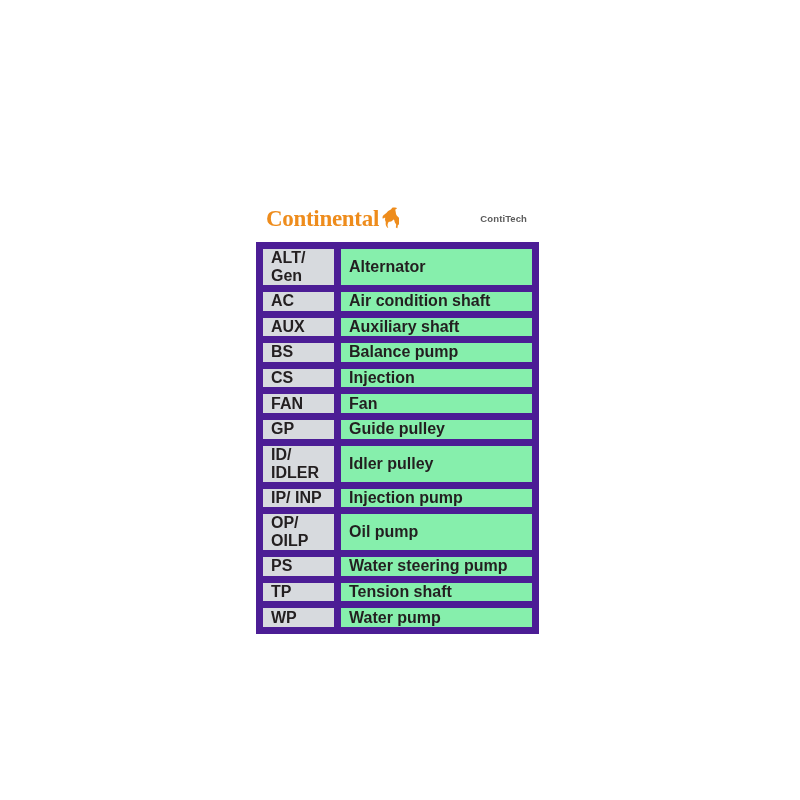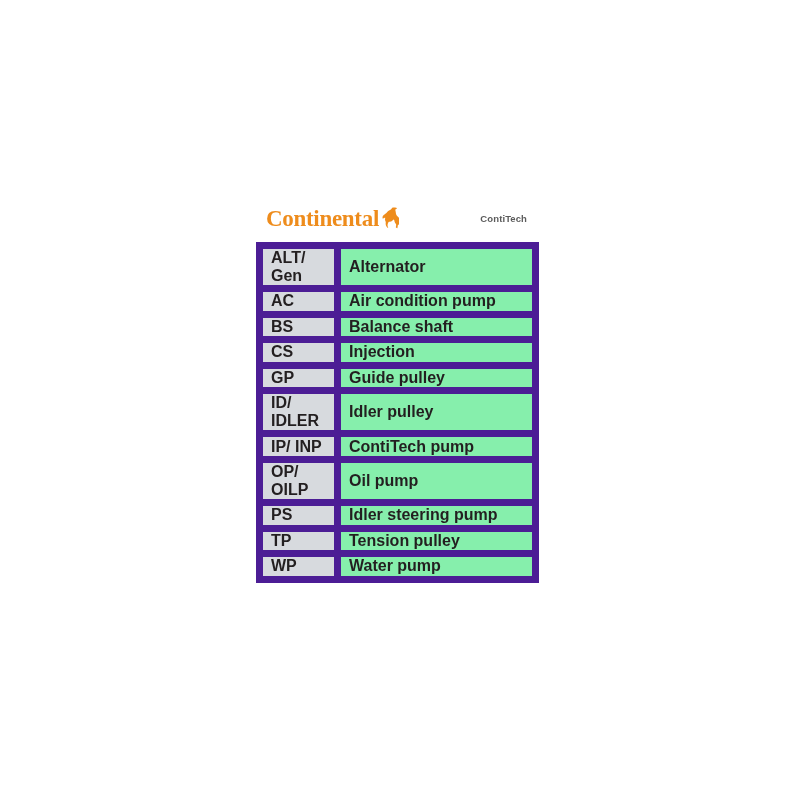--- a/index.html
+++ b/index.html
@@ -107,53 +107,61 @@
     </div>
 
     <table class="legend">
       <tbody>
         <tr>
           <td class="abbr">ALT/ Gen</td>
           <td class="desc">Alternator</td>
         </tr>
         <tr>
           <td class="abbr">AC</td>
-          <td class="desc">Air condition pump</td>
+          <td class="desc">Air condition shaft</td>
+        </tr>
+        <tr>
+          <td class="abbr">AUX</td>
+          <td class="desc">Auxiliary shaft</td>
         </tr>
         <tr>
           <td class="abbr">BS</td>
-          <td class="desc">Balance shaft</td>
+          <td class="desc">Balance pump</td>
         </tr>
         <tr>
           <td class="abbr">CS</td>
           <td class="desc">Injection</td>
+        </tr>
+        <tr>
+          <td class="abbr">FAN</td>
+          <td class="desc">Fan</td>
         </tr>
         <tr>
           <td class="abbr">GP</td>
           <td class="desc">Guide pulley</td>
         </tr>
         <tr>
           <td class="abbr">ID/ IDLER</td>
           <td class="desc">Idler pulley</td>
         </tr>
         <tr>
           <td class="abbr">IP/ INP</td>
-          <td class="desc">ContiTech pump</td>
+          <td class="desc">Injection pump</td>
         </tr>
         <tr>
           <td class="abbr">OP/ OILP</td>
           <td class="desc">Oil pump</td>
         </tr>
         <tr>
           <td class="abbr">PS</td>
-          <td class="desc">Idler steering pump</td>
+          <td class="desc">Water steering pump</td>
         </tr>
         <tr>
           <td class="abbr">TP</td>
-          <td class="desc">Tension pulley</td>
+          <td class="desc">Tension shaft</td>
         </tr>
         <tr>
           <td class="abbr">WP</td>
           <td class="desc">Water pump</td>
         </tr>
       </tbody>
     </table>
 
   </div>
 </div>

